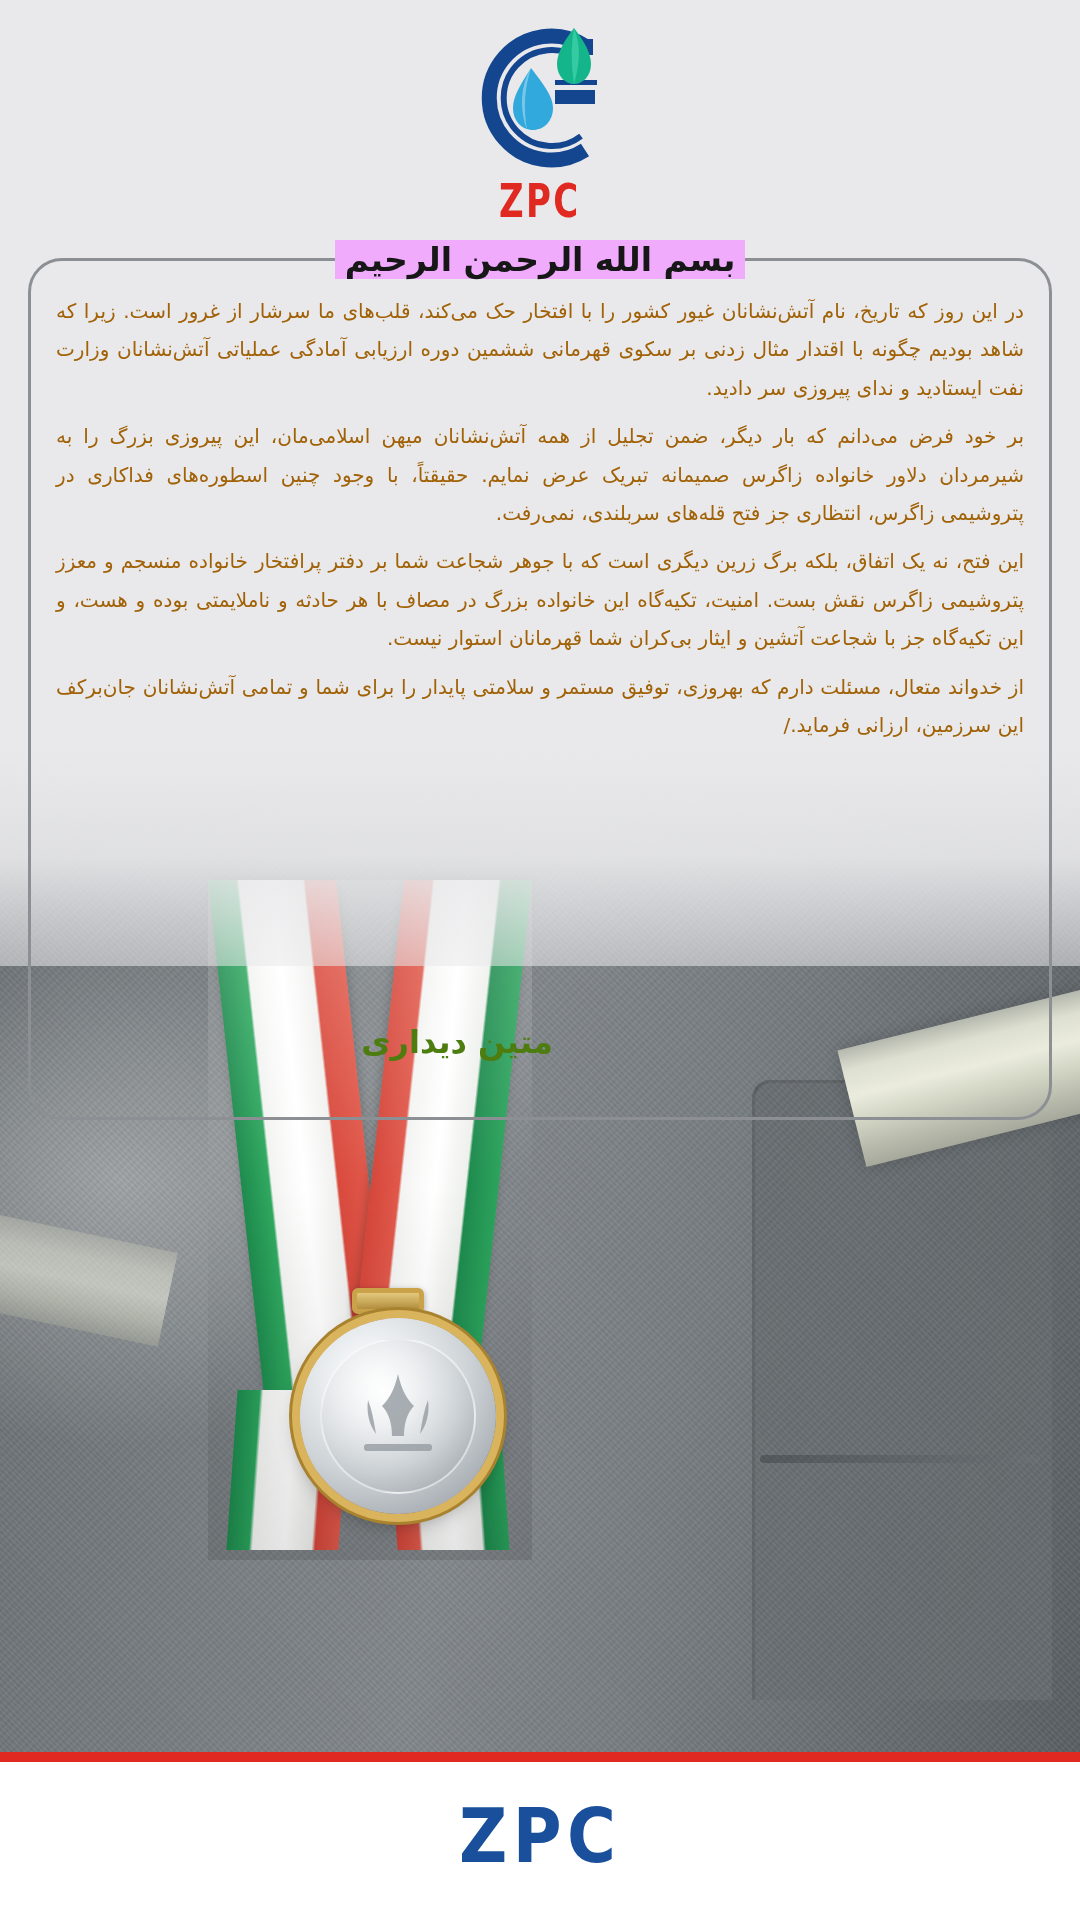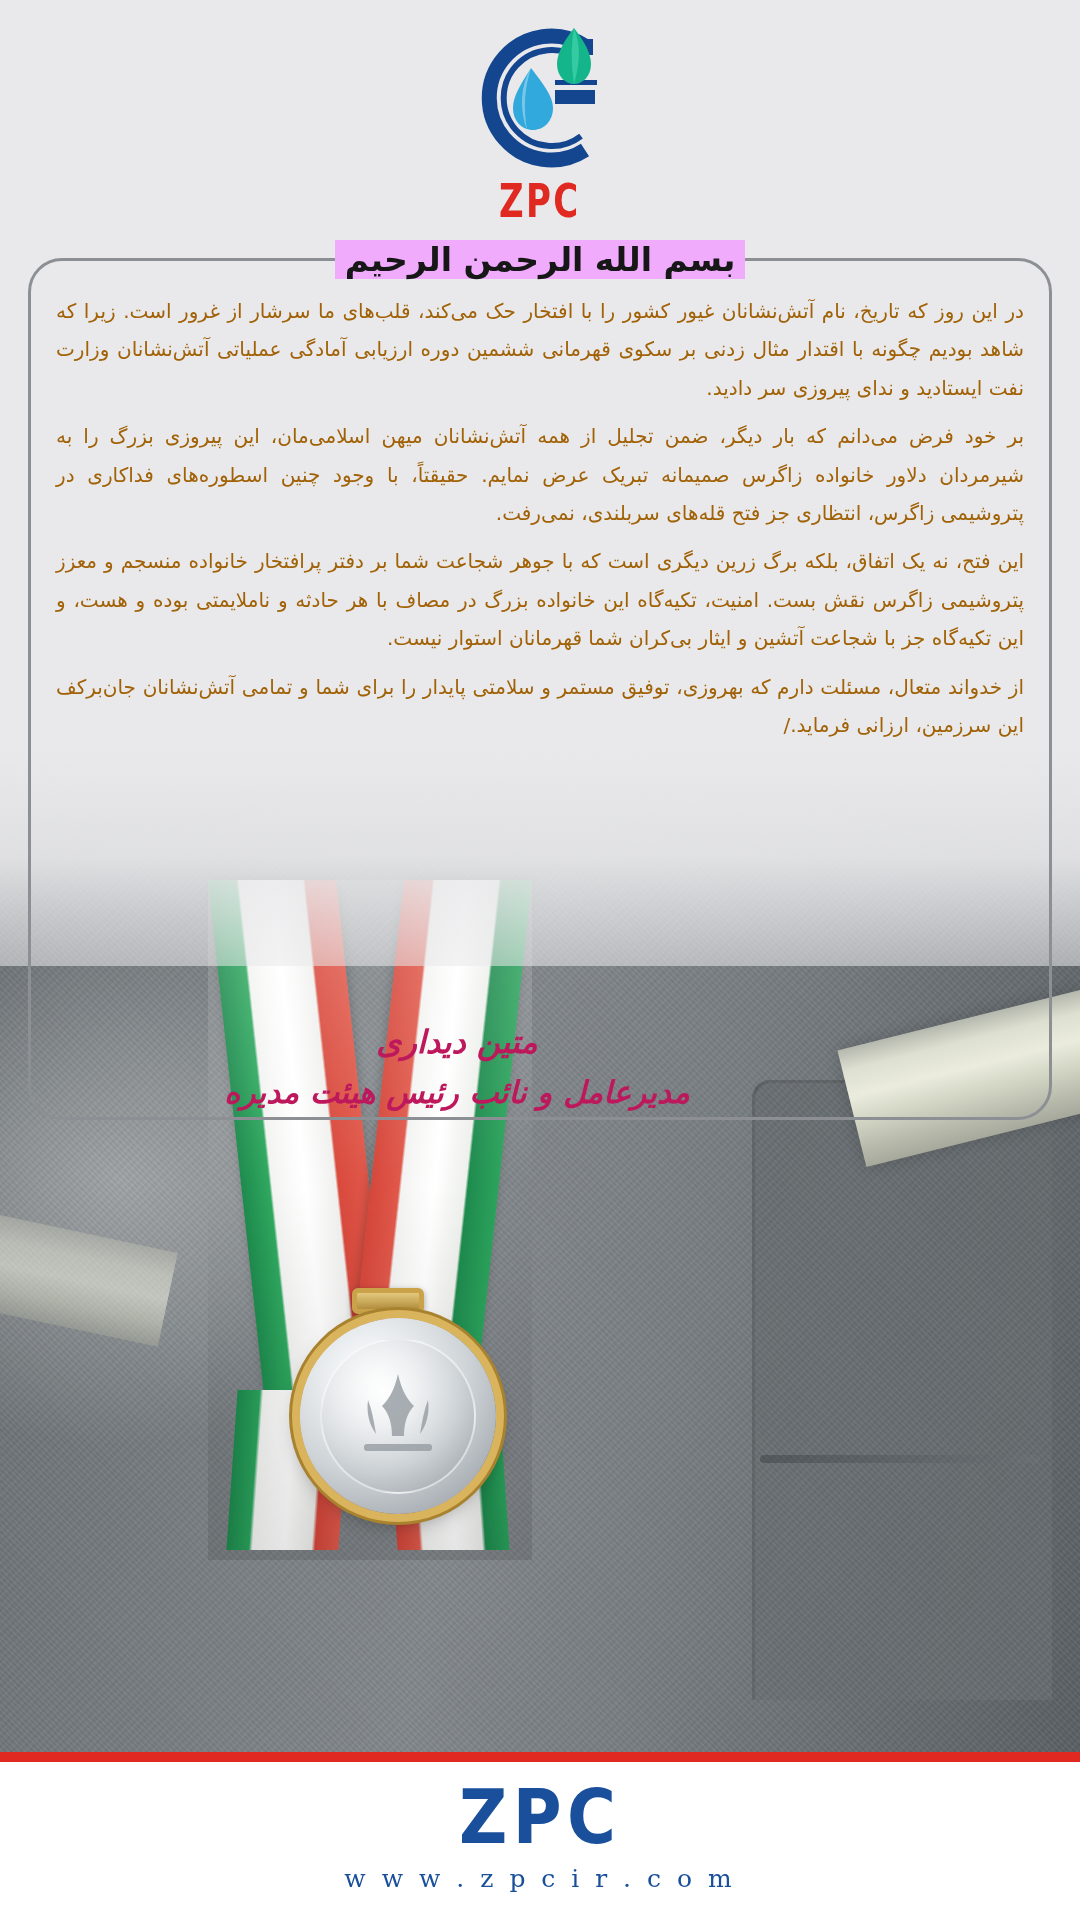--- a/index.html
+++ b/index.html
@@ -147,21 +147,21 @@
     position:absolute; z-index:14; left:56px; top:292px; width:968px;
     direction:rtl; text-align:justify; text-align-last:right;
     color:#a16207; font-size:20px; line-height:1.92;
     font-family:"DejaVu Sans","Liberation Sans",sans-serif;
   }
   .letter p{ margin:0 0 10px 0; }
   .letter p.tight{ margin-bottom:2px; }
 
   .signature{
     position:absolute; z-index:14; left:0; top:1018px; width:914px;
-    text-align:center; direction:rtl; color:#be185d;font-style:italic;
+    text-align:center; direction:rtl; color:#4d7c0f;
   }
   .sig-name{ font-size:32px; font-weight:700; line-height:1.55; }
   .sig-title{ font-size:31px; font-weight:700; line-height:1.55; }
 
   
   .footer-rule{
     position:absolute; z-index:15; left:0; top:1752px; width:1080px; height:10px;
     background:#e02a21;
   }
   .footer{
@@ -253,20 +253,18 @@
 
 <div class="letter">
   <p>در این روز که تاریخ، نام آتش‌نشانان غیور کشور را با افتخار حک می‌کند، قلب‌های ما سرشار از غرور است. زیرا که شاهد بودیم چگونه با اقتدار مثال زدنی بر سکوی قهرمانی ششمین دوره ارزیابی آمادگی عملیاتی آتش‌نشانان وزارت نفت ایستادید و ندای پیروزی سر دادید.</p>
   <p>بر خود فرض می‌دانم که بار دیگر، ضمن تجلیل از همه آتش‌نشانان میهن اسلامی‌مان، این پیروزی بزرگ را به شیرمردان دلاور خانواده زاگرس صمیمانه تبریک عرض نمایم. حقیقتاً، با وجود چنین اسطوره‌های فداکاری در پتروشیمی زاگرس، انتظاری جز فتح قله‌های سربلندی، نمی‌رفت.</p>
   <p>این فتح، نه یک اتفاق، بلکه برگ زرین دیگری است که با جوهر شجاعت شما بر دفتر پرافتخار خانواده منسجم و معزز پتروشیمی زاگرس نقش بست. امنیت، تکیه‌گاه این خانواده بزرگ در مصاف با هر حادثه و ناملایمتی بوده و هست، و این تکیه‌گاه جز با شجاعت آتشین و ایثار بی‌کران شما قهرمانان استوار نیست.</p>
   <p class="tight">از خدواند متعال، مسئلت دارم که بهروزی، توفیق مستمر و سلامتی پایدار را برای شما و تمامی آتش‌نشانان جان‌برکف این سرزمین، ارزانی فرماید./</p>
 </div>
 
 <div class="signature">
   <div class="sig-name">متین دیداری</div>
-  <div class="sig-title">مدیرعامل و نائب رئیس هیئت مدیره</div>
 </div>
 
 <div class="footer">
   <span class="footer-zpc">ZPC</span>
-  <span class="footer-url">w w w . z p c i r . c o m</span>
 </div>
 <div class="footer-rule"></div>
 
 </body></html>

